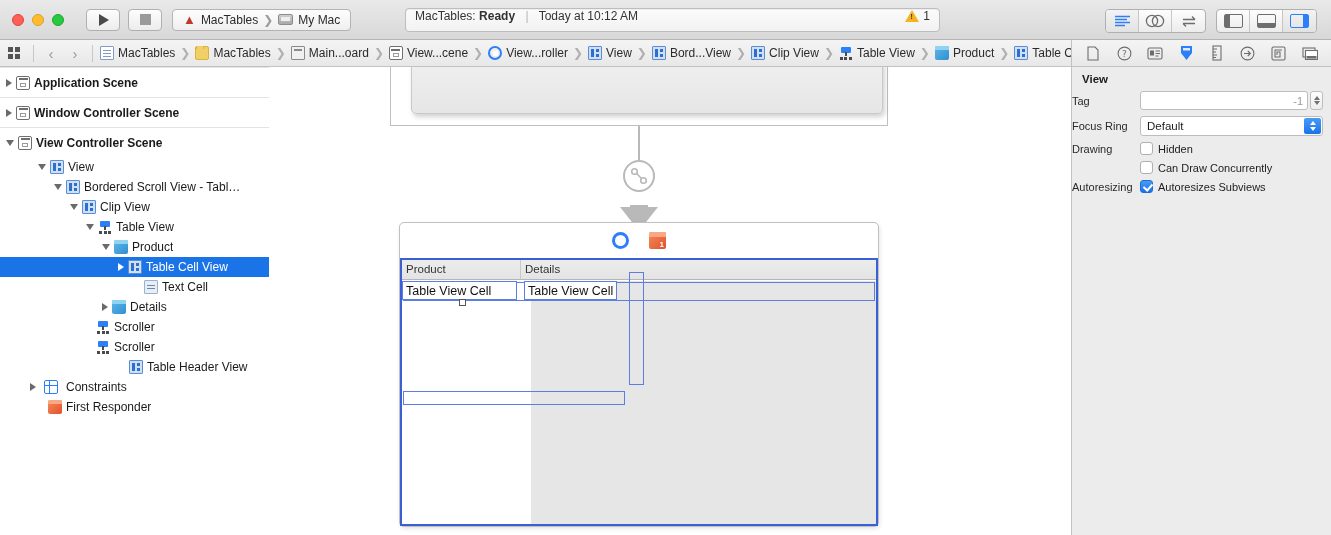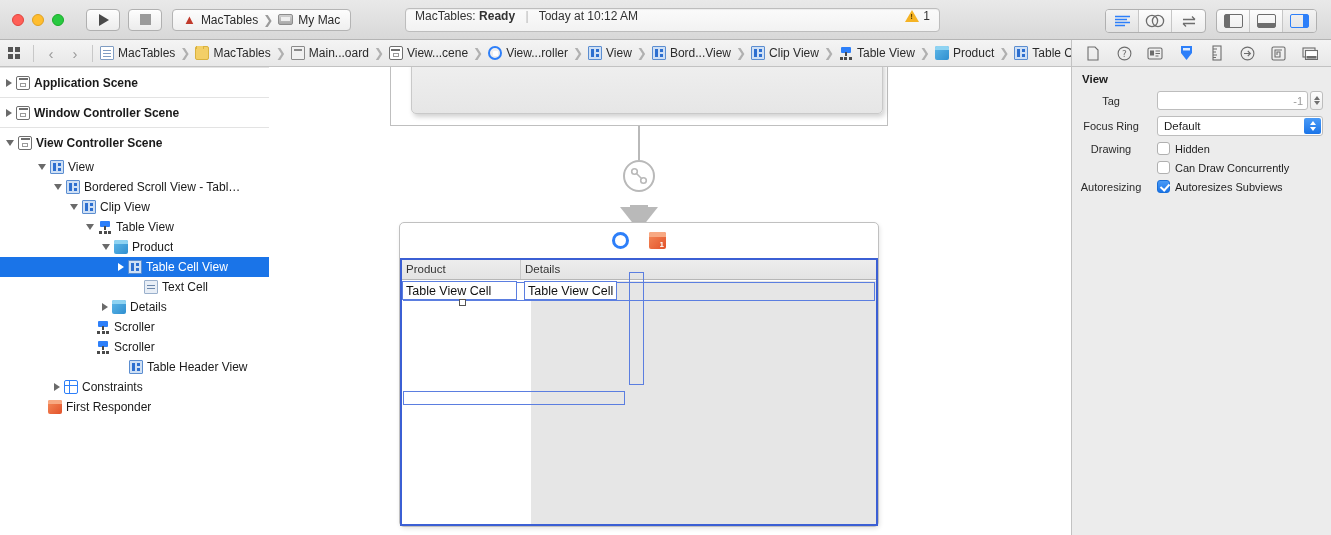--- a/index.html
+++ b/index.html
@@ -205,21 +205,21 @@
   .drag-handle { position:absolute; left:57px; top:18px; width:7px; height:7px; background:#fff; border:1px solid #555; }
 
   
   .inspector {
     position:absolute; left: 1071px; top: 67px; width: 260px; height: 468px;
     background: #ececec; border-left: 1px solid #c2c2c2;
     font-size: 11px; color:#1d1d1d;
   }
   .insp-title { font-weight: bold; font-size: 11.5px; padding: 6px 0 6px 10px; }
   .insp-row { display:flex; align-items:center; margin-bottom: 6px; padding-right: 8px; }
-  .insp-label { width: 85px; text-align: center; padding-right: 7px; color:#2a2a2a; font-size: 11px; flex:none; }
+  .insp-label { width: 68px; text-align: left; padding-right: 7px; color:#2a2a2a; font-size: 11px; flex:none; }
   .stepper-field { flex:1; height: 19px; background:#fff; border:1px solid #bdbdbd; border-radius:3px; display:flex; align-items:center; justify-content:flex-end; padding-right:4px; color:#9a9a9a; font-size:11px;}
   .stepper { width: 13px; height: 19px; margin-left: 2px; background: linear-gradient(to bottom,#fdfdfd,#ededed); border:1px solid #bdbdbd; border-radius:3px; display:flex; flex-direction:column; align-items:center; justify-content:center; flex:none;}
   .stepper .up, .stepper .dn { width:0;height:0;border-left:3px solid transparent;border-right:3px solid transparent;}
   .stepper .up { border-bottom:4px solid #707070; margin-bottom:1px;}
   .stepper .dn { border-top:4px solid #707070; }
   .popup { flex:1; height: 20px; background:#fff; border:1px solid #bdbdbd; border-radius:3px; display:flex; align-items:center; padding-left:6px; position:relative; font-size:11.5px; }
   .popup .arrows { position:absolute; right:1px; top:1px; bottom:1px; width:17px; background: linear-gradient(to bottom,#4a9bf7,#1a74e8); border-radius:2px; display:flex; flex-direction:column; align-items:center; justify-content:center;}
   .popup .arrows .up{width:0;height:0;border-left:3.5px solid transparent;border-right:3.5px solid transparent;border-bottom:4px solid #fff;margin-bottom:2px;}
   .popup .arrows .dn{width:0;height:0;border-left:3.5px solid transparent;border-right:3.5px solid transparent;border-top:4px solid #fff;}
   .cb { width:13px; height:13px; background:#fff; border:1px solid #b0b0b0; border-radius:3px; flex:none; margin-right:5px; }
@@ -545,21 +545,21 @@
             <i class="d2"></i>
             <i class="d3"></i>
           </span>
           <span class="tree-label">Scroller</span>
         </div>
         <div class="tree-row" style="padding-left: 119px;">
           <span class="disc blank"></span>
           <span class="ic ic-view"></span>
           <span class="tree-label">Table Header View</span>
         </div>
-        <div class="tree-row" style="padding-left: 54px;">
+        <div class="tree-row" style="padding-left: 30px; gap: 8px;">
           <span class="disc"></span>
           <span class="ic ic-constraints"></span>
           <span class="tree-label">Constraints</span>
         </div>
         <div class="tree-row" style="padding-left: 38px;">
           <span class="disc blank"></span>
           <span class="ic ic-fr"></span>
           <span class="tree-label">First Responder</span>
         </div>
       </div>

